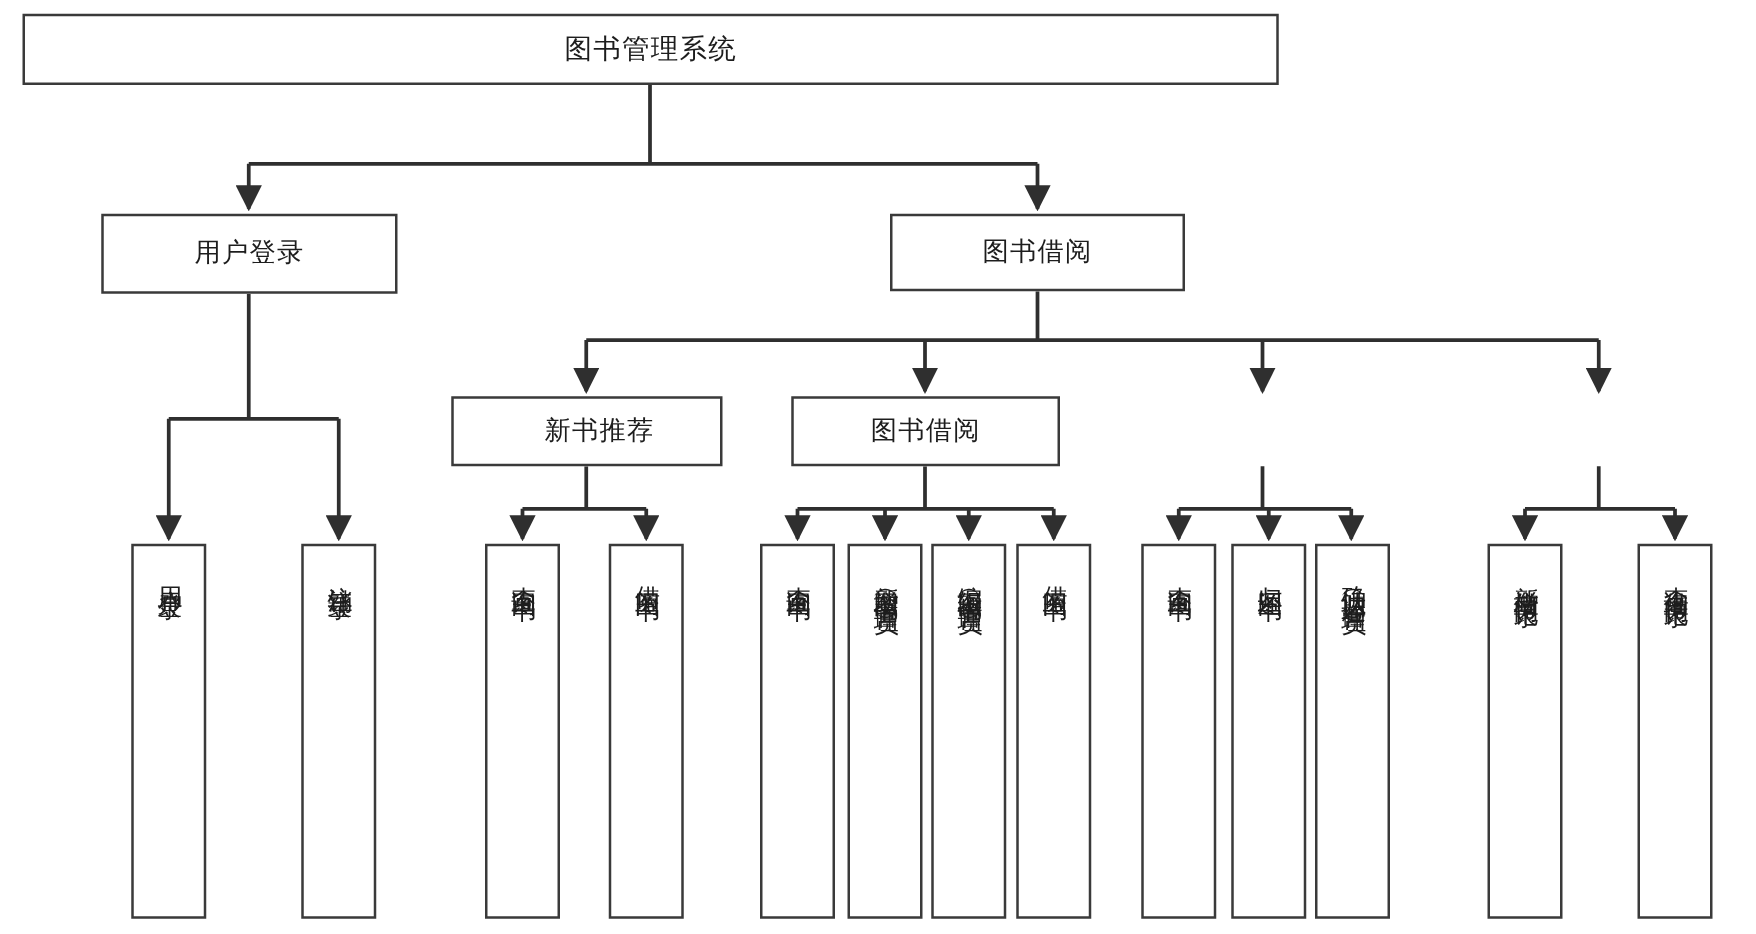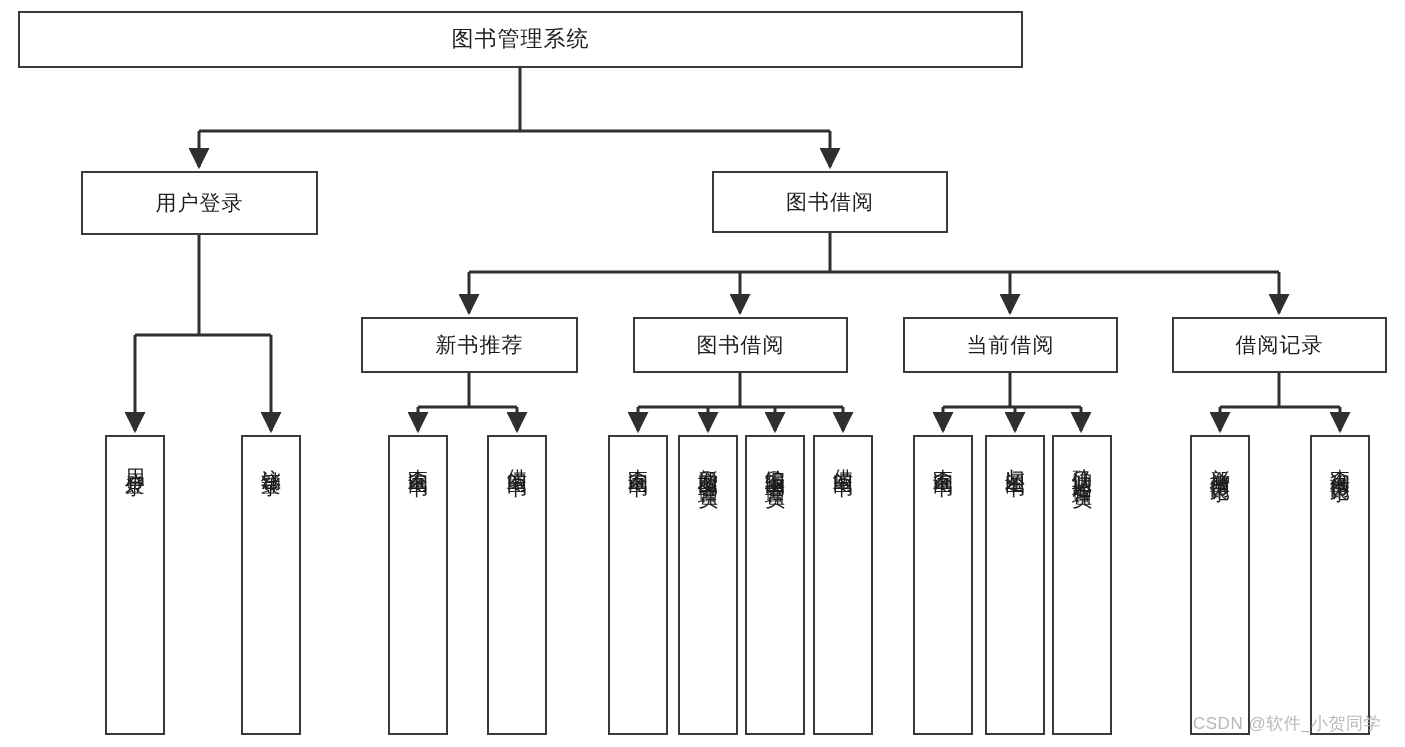--- a/index.html
+++ b/index.html
@@ -136,26 +136,20 @@
   <div class="node horiz" style="left:712px; top:171px; width:236px; height:62px;">
     <span>图书借阅</span>
   </div>
 
   <div class="node horiz" style="left:361px; top:317px; width:217px; height:56px;padding-left:20px;">
     <span>新书推荐</span>
   </div>
   <div class="node horiz" style="left:633px; top:317px; width:215px; height:56px;">
     <span>图书借阅</span>
   </div>
-  <div class="node horiz" style="left:903px; top:317px; width:215px; height:56px;">
-    <span>当前借阅</span>
-  </div>
-  <div class="node horiz" style="left:1172px; top:317px; width:215px; height:56px;">
-    <span>借阅记录</span>
-  </div>
 
   <div class="node leaf" style="left:105px; top:435px; width:60px; height:300px;">
     <span class="vtext">用户登录</span>
   </div>
   <div class="node leaf" style="left:241px; top:435px; width:60px; height:300px;">
     <span class="vtext">注销登录</span>
   </div>
   <div class="node leaf" style="left:388px; top:435px; width:60px; height:300px;">
     <span class="vtext">查询图书</span>
   </div>
@@ -183,17 +177,14 @@
   <div class="node leaf" style="left:1052px; top:435px; width:60px; height:300px;">
     <span class="vtext">确认归还（管理员）</span>
   </div>
   <div class="node leaf" style="left:1190px; top:435px; width:60px; height:300px;">
     <span class="vtext">新增借阅记录</span>
   </div>
   <div class="node leaf" style="left:1310px; top:435px; width:60px; height:300px;">
     <span class="vtext">查询借阅记录</span>
   </div>
 
-  <div class="watermark" style="left:1193px; top:712px;">
-    <span>CSDN @软件_小贺同学</span>
-  </div>
 
 </div>
 
 </body></html>

